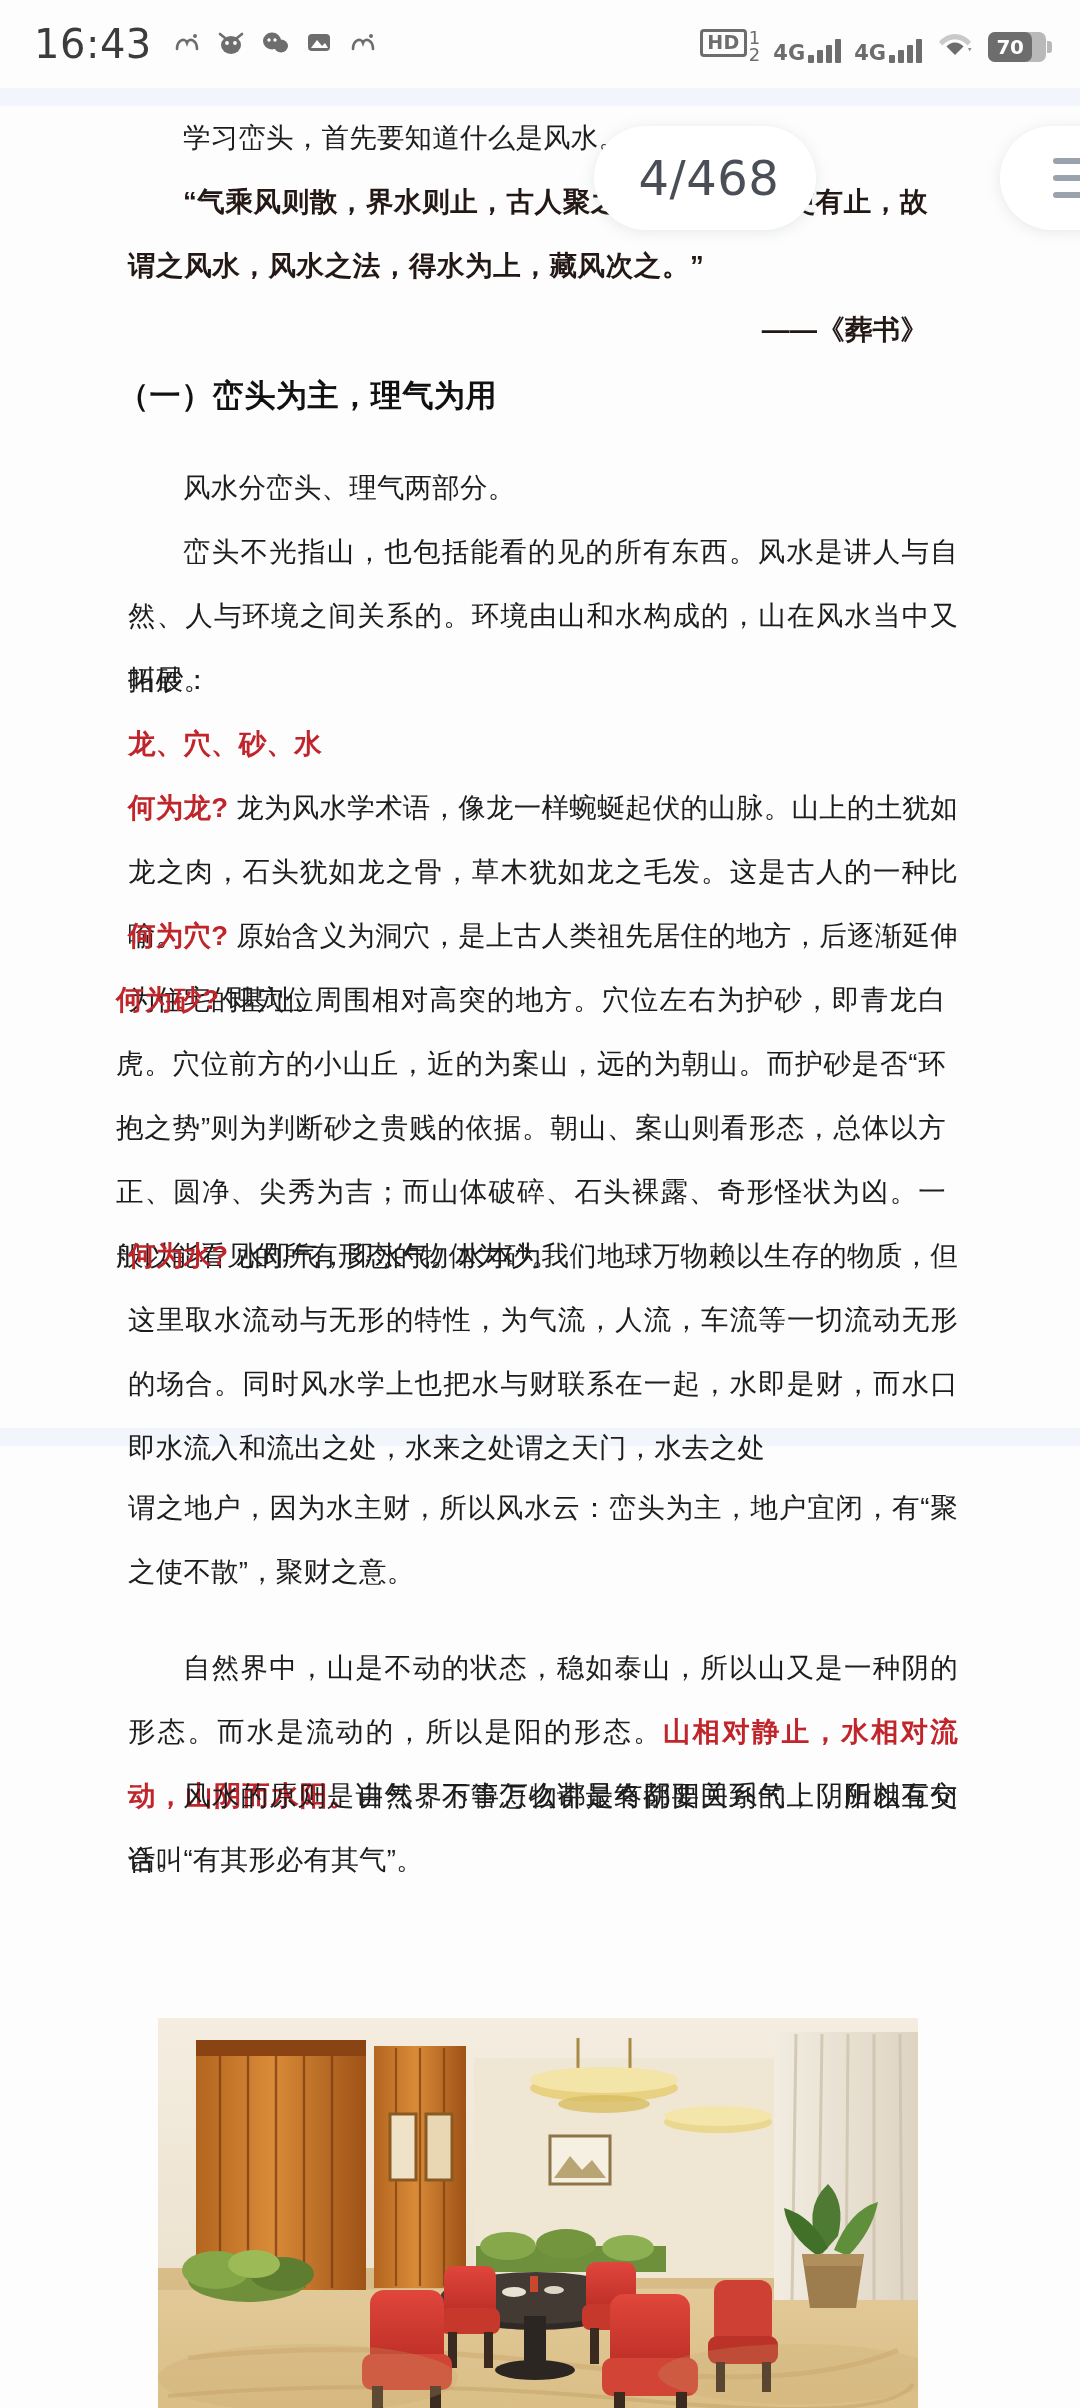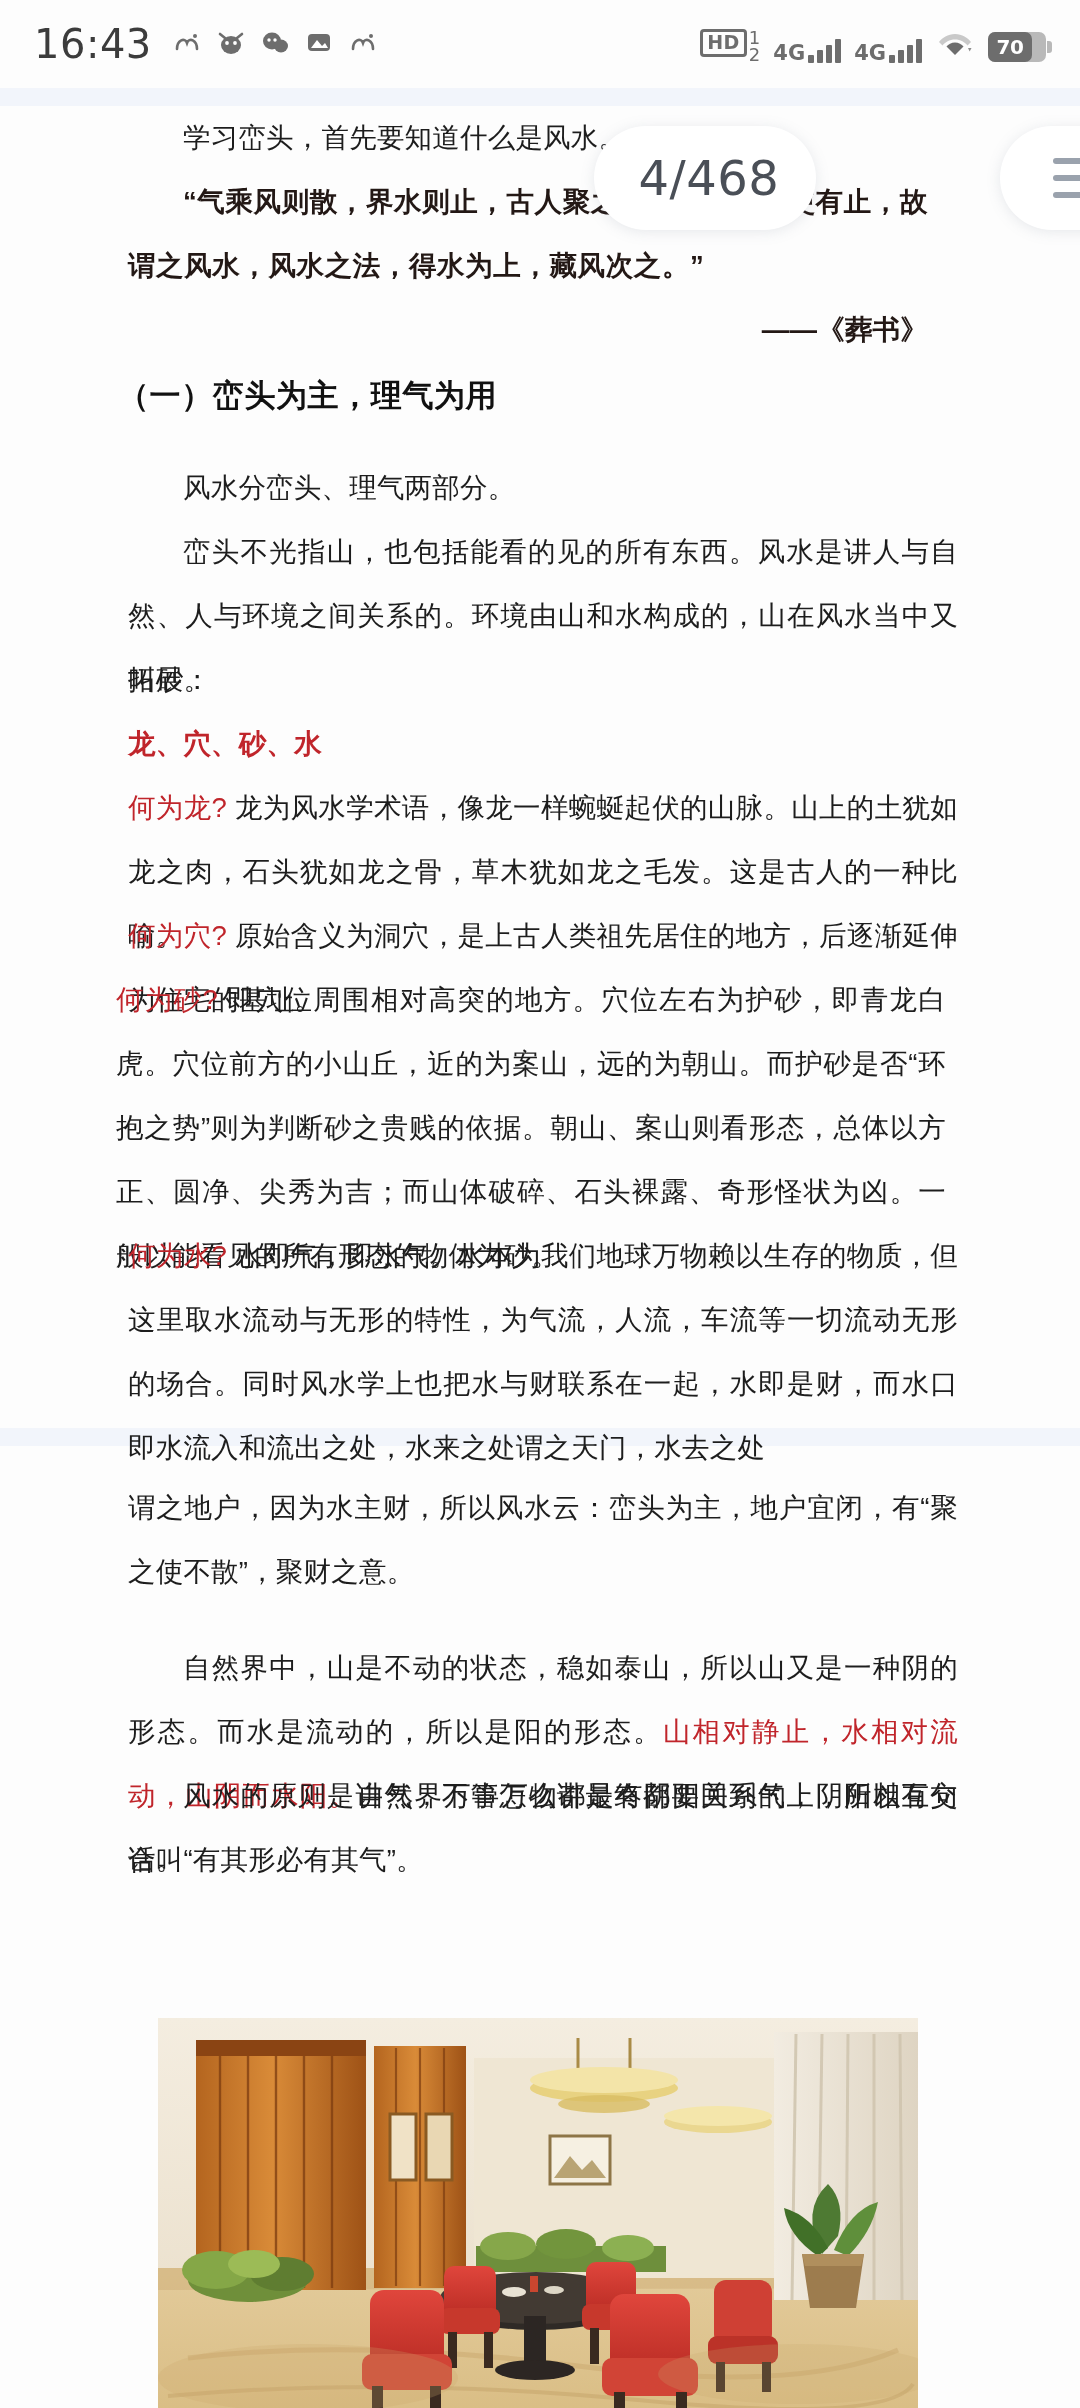--- a/index.html
+++ b/index.html
@@ -213,21 +213,21 @@
     letter-spacing: 0.6px;
   }
   .attrib { text-align: right; font-weight: bold; color: #231815; }
   .heading {
     font-weight: bold;
     font-size: 31px;
     color: #111111;
     letter-spacing: 0.6px;
   }
   .red { color: #c0252b; font-weight: bold; }
-  .red-kw { color: #c0252b; font-weight: normal; }
+  .red-kw { color: #c0252b; font-weight: bold; }
 
   
   .illus {
     position: absolute;
     left: 158px;
     top: 1930px;
     width: 760px;
     height: 400px;
     overflow: hidden;
     background: #efe6d7;

